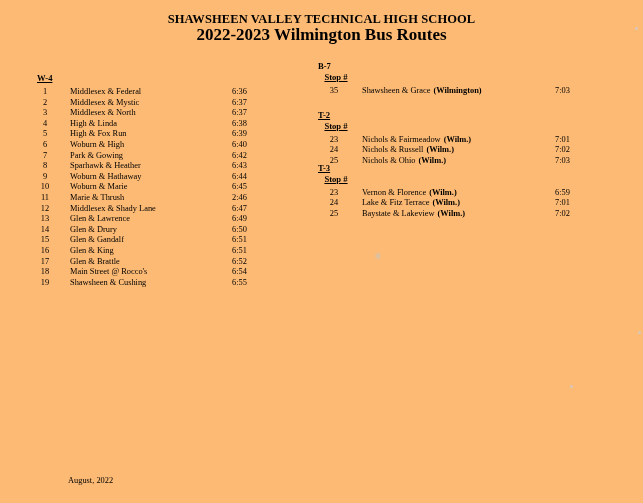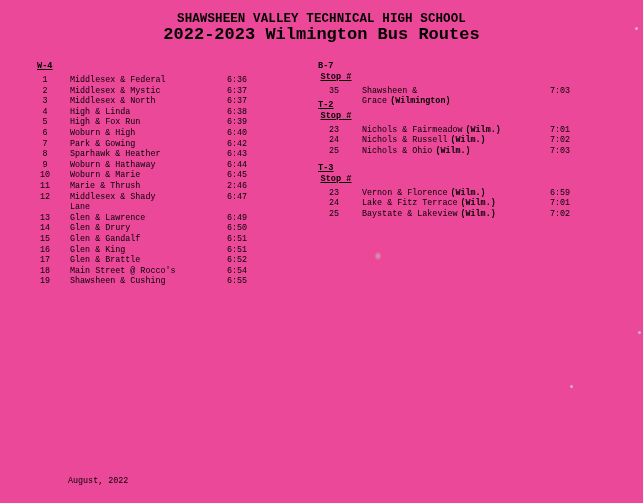--- a/index.html
+++ b/index.html
@@ -1,21 +1,21 @@
 <!DOCTYPE html>
 <html><head>
 <meta charset="utf-8">
 <style>
   html, body { margin: 0; padding: 0; background: #ffffff; }
   .page {
     position: relative;
     width: 643px;
     height: 503px;
-    background: #ec4899;
-    font-family: Liberation Mono, monospace;
+    background: #fdba74;
+    font-family: Liberation Serif, serif;
     color: #000000;
     overflow: hidden;
   }
 
   
   .doc-header {
     position: absolute;
     top: 12px;
     left: 0;
     width: 643px;
@@ -48,33 +48,33 @@
     line-height: 10.5px;
     text-decoration: underline;
     width: 36px;
     text-align: center;
   }
   .rows { margin-top: 3.5px; }
   .row { display: flex; line-height: 10.6px; }
   .time { flex: none; text-align: right; margin-left: auto; padding-left: 48px; }
 
   
-  .route-left { left: 35px; top: 61px; width: 212px; }
+  .route-left { left: 35px; top: 73px; width: 212px; }
   .route-left .route-label { margin-left: 2px; }
   .route-left .num { width: 20px; text-align: center; flex: none; }
   .route-left .name { margin-left: 15px; }
 
   
   .route-right { left: 318px; width: 252px; }
   .route-right .route-label { width: 32px; text-align: left; }
   .route-right .num { width: 32px; text-align: center; flex: none; }
   .route-right .name { margin-left: 12px; }
   .paren { font-weight: bold; margin-left: 3px; margin-top: 40px; }
   #sec-b7 { top: 61px; }
-  #sec-t2 { top: 100px; }
+  #sec-t2 { top: 110px; }
   #sec-t3 { top: 163px; }
 
   
   .doc-footer {
     position: absolute;
     left: 68px;
     top: 476px;
     font-size: 8.4px;
   }
 

